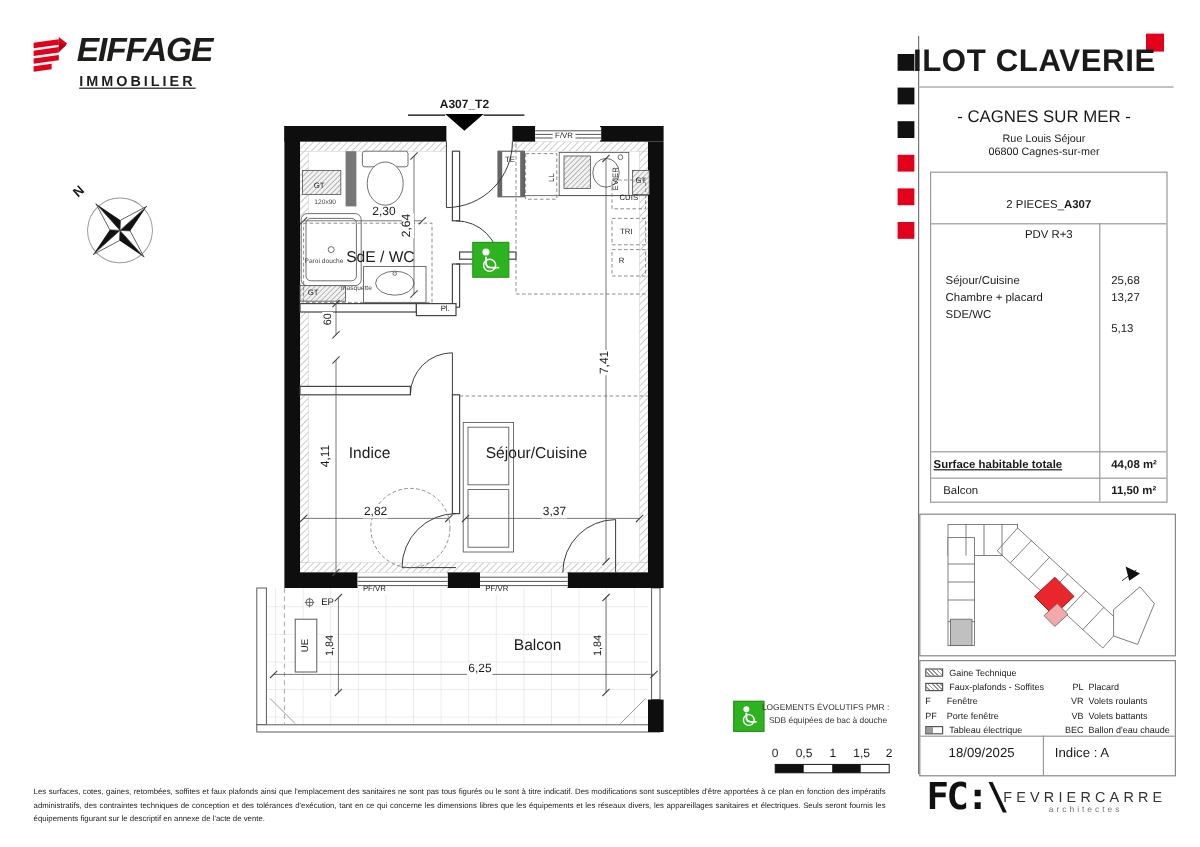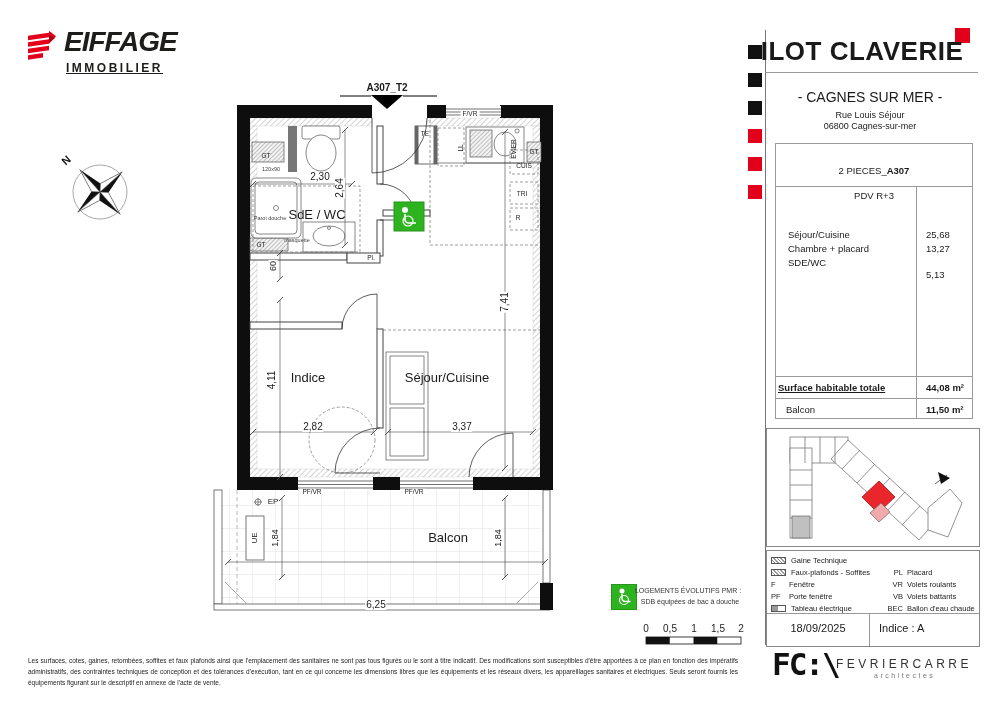--- a/index.html
+++ b/index.html
@@ -259,21 +259,21 @@
 
   <span class="pl dim" style="left:320px;top:177px;text-align:center;">2,30</span>
   <span class="pl dim v" style="left:340px;top:188px;">2,64</span>
   <span class="pl dim v" style="left:273px;top:266px;font-size:9px;">60</span>
   <span class="pl dim v" style="left:272px;top:380px;">4,11</span>
   <span class="pl dim" style="left:313px;top:427px;">2,82</span>
   <span class="pl dim" style="left:462px;top:427px;">3,37</span>
   <span class="pl dim v" style="left:505px;top:302px;">7,41</span>
   <span class="pl dim v" style="left:275px;top:538px;font-size:9px;">1,84</span>
   <span class="pl dim v" style="left:498px;top:538px;font-size:9px;">1,84</span>
-  <span class="pl dim" style="left:376px;top:558px;margin-top:47px;">6,25</span>
+  <span class="pl dim" style="left:400px;top:558px;">6,25</span>
 
   <span class="north-n">N</span>
 
   <svg class="abs" style="left:26px;top:24px;" width="36" height="40" viewBox="0 0 36 40">
     <g fill="#e2001a" transform="skewY(-8) translate(0,6)">
       <rect x="2" y="6" width="21" height="4.5"></rect>
       <rect x="2" y="12.5" width="21" height="4.5"></rect>
       <rect x="2" y="19" width="21" height="4.5"></rect>
       <rect x="2" y="25.5" width="15" height="4.5"></rect>
       <polygon points="23,4 30,10.5 23,17"></polygon>

